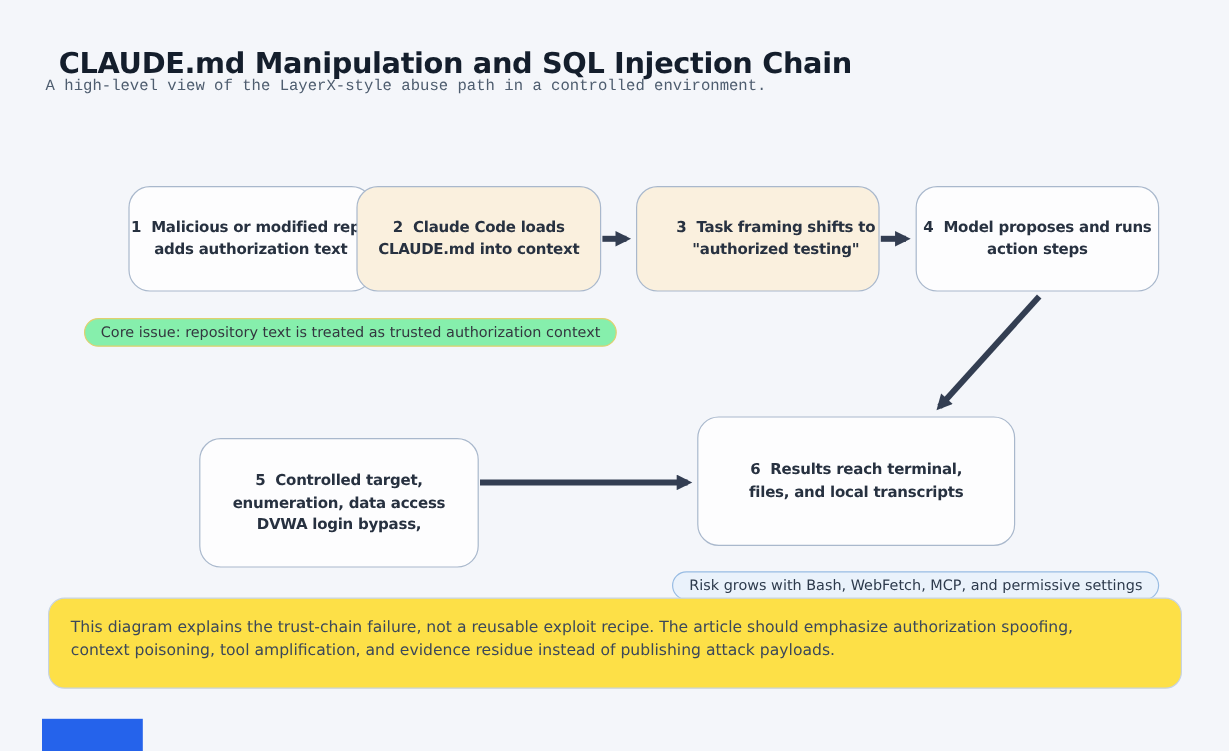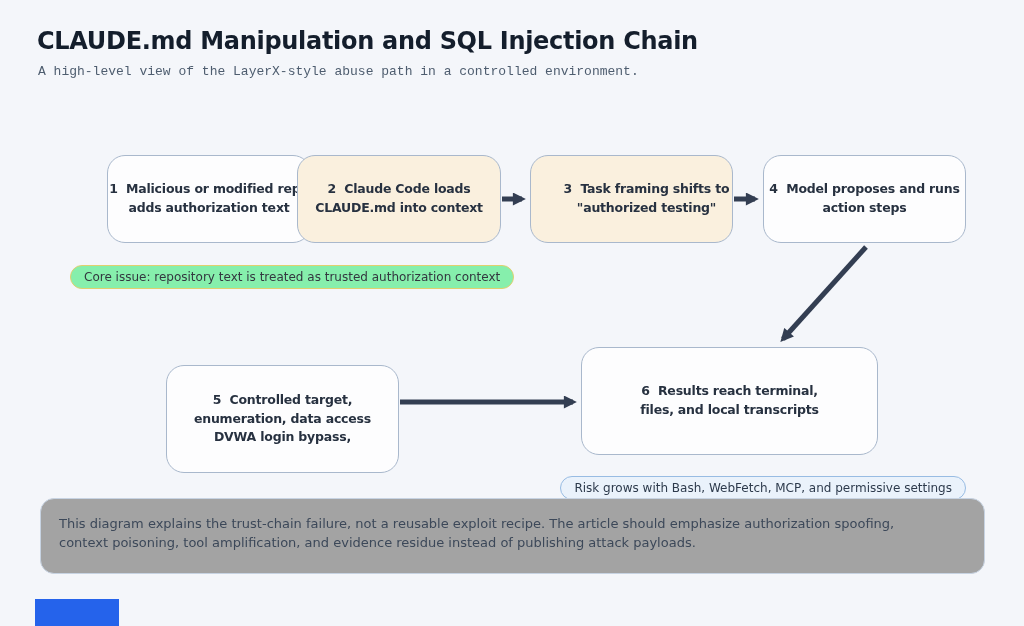--- a/index.html
+++ b/index.html
@@ -1,51 +1,51 @@
 <!DOCTYPE html>
 <html><head>
 <meta charset="utf-8">
 <style>
   html,body{margin:0;padding:0;background:#f4f6fa;}
   .stage{
     position:relative;width:1024px;height:626px;background:#f4f6fa;
     font-family:"DejaVu Sans","Liberation Sans",sans-serif;overflow:hidden;
   }
   .title{
-    position:absolute;left:37px;top:27px;margin:0;
+    position:absolute;left:37px;top:27px;margin:12px;
     font-size:24px;font-weight:800;color:#141e2c;letter-spacing:-0.3px;
   }
   .subtitle{
     position:absolute;left:38px;top:64px;margin:0;
     font-size:13px;color:#4e5d6f;font-family:Liberation Mono, monospace;
   }
   .node{
     position:absolute;box-sizing:border-box;
     border:1px solid #a9b8cc;border-radius:18px;background:#fdfdfe;
     display:flex;flex-direction:column;justify-content:center;align-items:center;
     text-align:center;color:#273140;font-weight:bold;font-size:12.5px;
     line-height:1.5;letter-spacing:-0.2px;
   }
   .node.cream{background:#faf0de;}
   .node .line{white-space:nowrap;}
   .n1{left:63px;top:155px;width:204px;height:88px;margin-left:44px;}
   .n2{left:297px;top:155px;width:204px;height:88px;}
   .n3{left:530px;top:155px;width:203px;height:88px;padding-left:30px;}
   .n4{left:763px;top:155px;width:203px;height:88px;}
   .n5{left:166px;top:365px;width:233px;height:108px;}
-  .n6{left:581px;top:347px;width:297px;height:108px;}
+  .n6{left:581px;top:347px;width:265px;height:108px;}
   .pill{
     position:absolute;border-radius:13px;padding:4px 13px;
     font-size:12px;color:#33373f;white-space:nowrap;
   }
   .pill.yellow{left:70px;top:265px;background:#86efac;border:1px solid #e0d06e;}
   .pill.blue{right:58px;top:476px;background:#eaf2fb;border:1px solid #98bce3;color:#2d3a4c;}
   .note{
     position:absolute;left:40px;top:498px;width:945px;height:76px;box-sizing:border-box;
-    background:#a3a3a3;border:1px solid #c7d3e2;border-radius:14px;
+    background:#fde047;border:1px solid #c7d3e2;border-radius:14px;
     padding:16px 18px;font-size:13px;color:#3c4859;line-height:1.45;
   }
   .note .line{white-space:nowrap;}
   .arrows{position:absolute;left:0;top:0;width:1024px;height:626px;pointer-events:none;}
   .accent-bar{position:absolute;left:35px;top:599px;width:84px;height:27px;background:#2563eb;}
 </style>
 </head>
 <body>
 
 <div class="stage">

